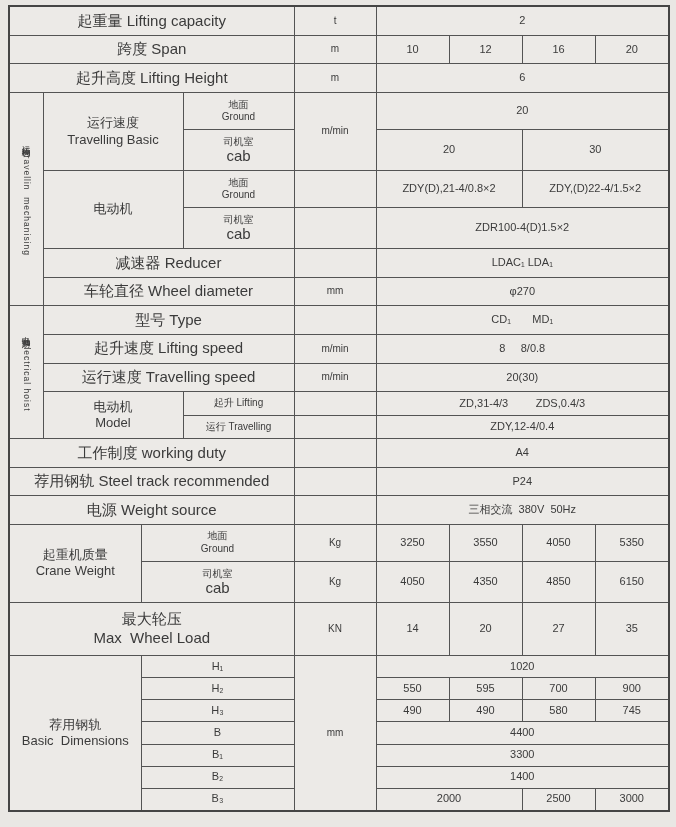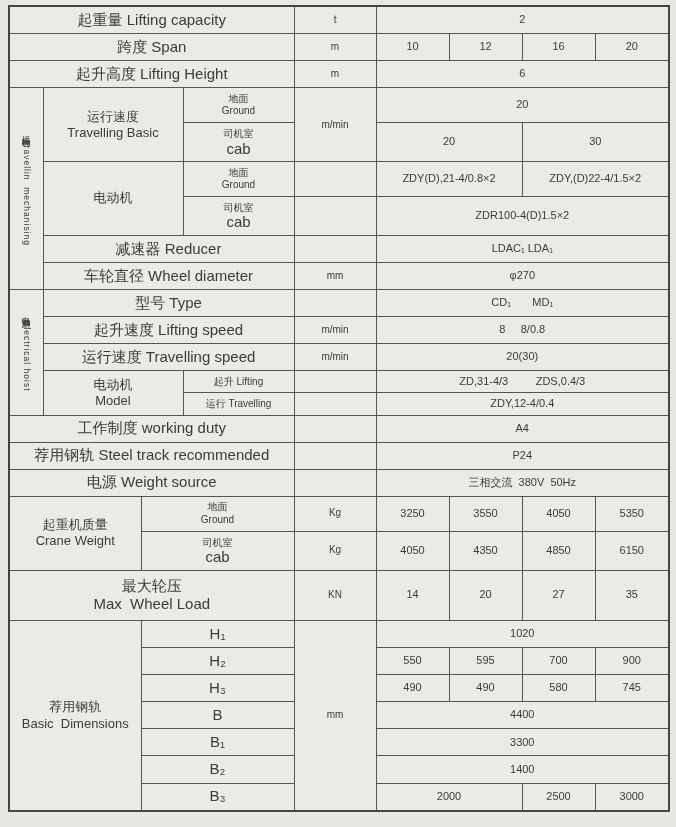--- a/index.html
+++ b/index.html
@@ -27,21 +27,21 @@
     font-size:10.5px;
     line-height:1.25;
     overflow:hidden;
   }
   td .line{white-space:pre-wrap;}
   td.value{font-size:11px;}
   td.unit{font-size:10px;}
   td.row-label{font-size:15px;}
   td.group-label{font-size:13px;margin-left:40px;}
   td.sub-label{font-size:10px;}
-  td.dim-label{font-size:15px;}
+  td.dim-label{font-size:11px;}
   
   td.cab .line-1{
     font-size:15px;
     font-family:Liberation Sans, sans-serif;
     line-height:1.05;
   }
   
   td.section-label{
     padding:0;
   }

